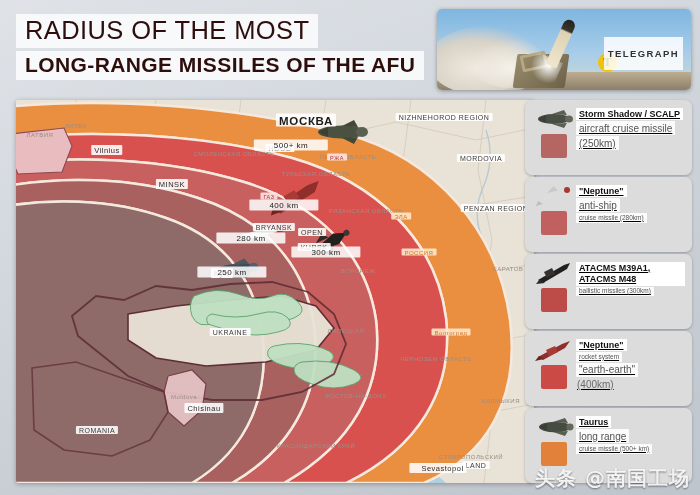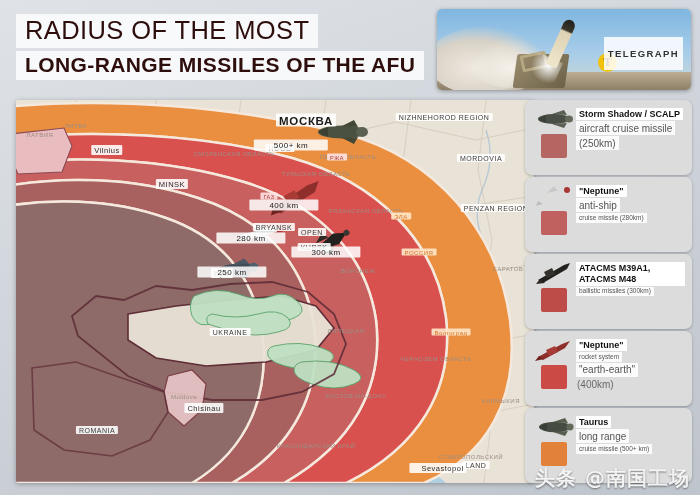--- a/index.html
+++ b/index.html
@@ -133,21 +133,21 @@
     color: #222; font-size: 8px; font-weight: normal;
     padding: 1px 20px;
   }
 
   .mapicon { position: absolute; transform-origin: center; pointer-events: none; }
 
   
   #legend {
     position: absolute; right: 8px; top: 100px;
     width: 167px; height: 383px;
-    display: flex; flex-direction: column; gap: 2px;
+    display: flex; flex-direction: column; gap: 2px; text-decoration: underline;
   }
   .legend-card {
     position: relative;
     background: #dcdcdc;
     border-radius: 7px;
     box-shadow: 0 1px 3px rgba(0,0,0,.25);
     padding: 6px 7px;
     flex: 1;
     display: flex;
     overflow: hidden;

